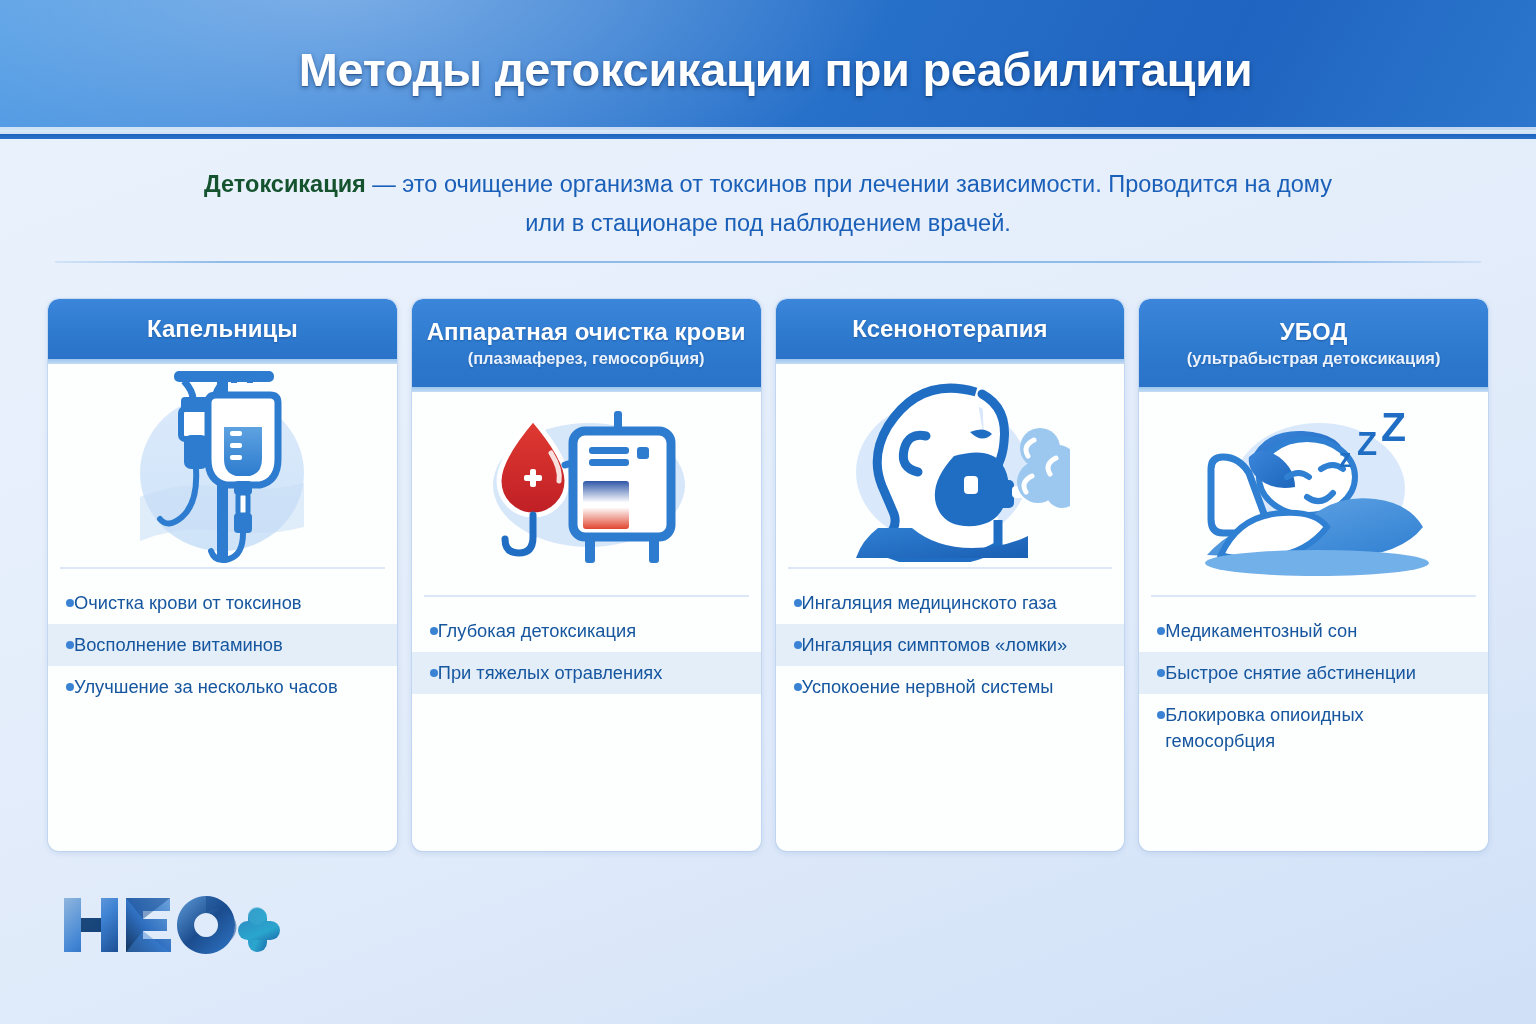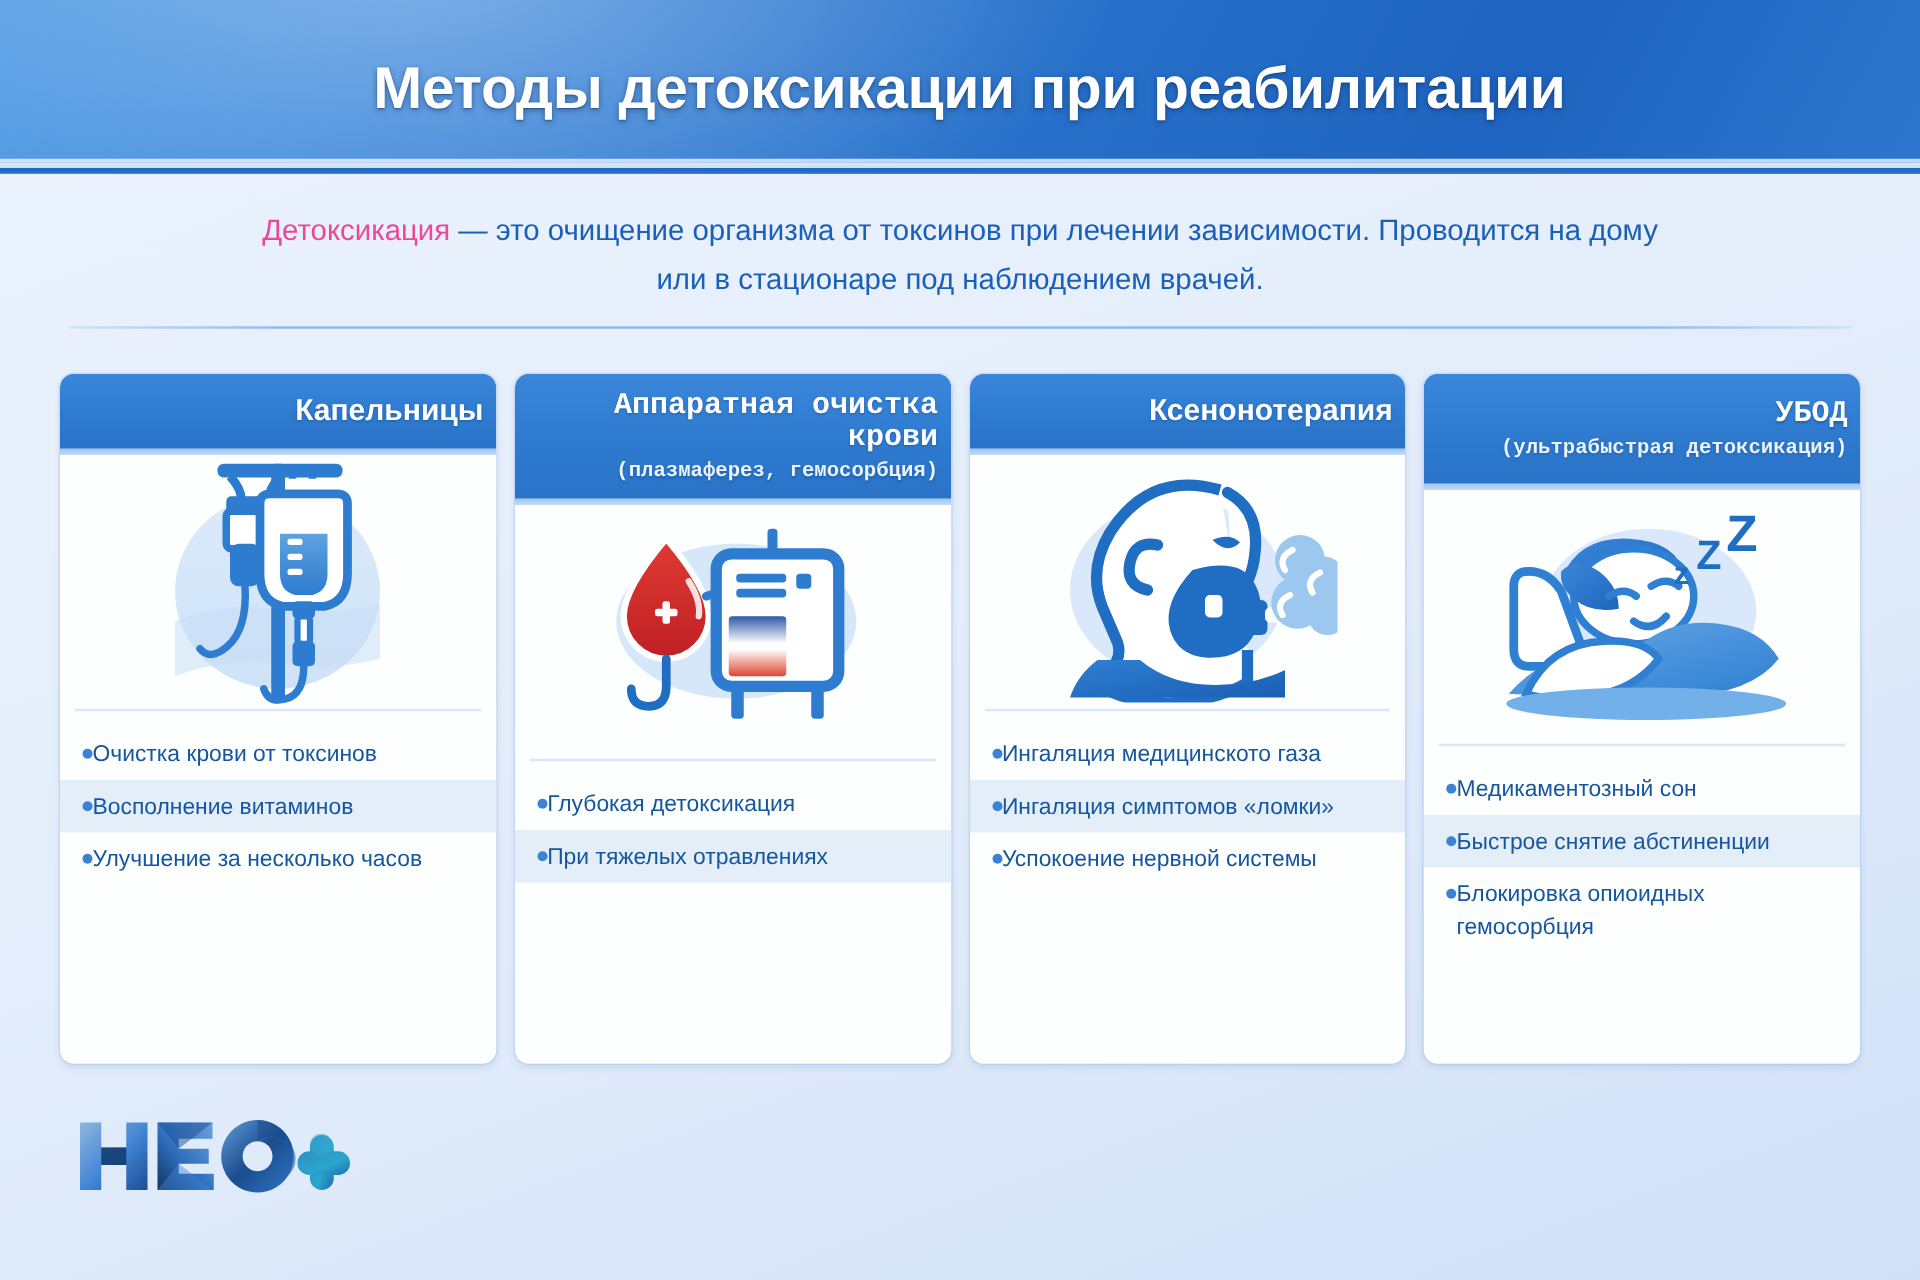--- a/index.html
+++ b/index.html
@@ -60,22 +60,22 @@
     left: 190px;
     top: 165px;
     width: 1156px;
     text-align: center;
     color: #1a5fb8;
     font-size: 23.5px;
     line-height: 39px;
     font-weight: 500;
   }
   .subtitle .lead {
-    font-weight: 400;
-    color: #ec4899;
+    font-weight: 700;
+    color: #14532d;
   }
   .subtitle-divider {
     position: absolute;
     left: 55px;
     top: 261px;
     width: 1426px;
     height: 2px;
     background: linear-gradient(90deg, rgba(146,188,233,0.25) 0%, #8fbbe8 12%, #8fbbe8 88%, rgba(146,188,233,0.25) 100%);
   }
 
@@ -96,35 +96,35 @@
     box-shadow: 0 2px 6px rgba(40,92,160,0.14), 0 0 0 1px rgba(188,214,243,0.55);
     display: flex;
     flex-direction: column;
     overflow: hidden;
     position: relative;
   }
   .card-header {
     background: linear-gradient(180deg, #3b86da 0%, #2e7bd0 52%, #2a73c8 100%);
     border-radius: 11px 11px 0 0;
     padding: 13px 10px 12px;
-    text-align: right;
+    text-align: center;
     min-height: 60px;
     display: flex;
     flex-direction: column;
     justify-content: center;
     position: relative;
   }
   .card-header::after {
     content: "";
     position: absolute;
     left: 0; right: 0; bottom: -5px;
     height: 5px;
     background: linear-gradient(180deg, #9dc6ec 0%, #c5dcf4 100%);
   }
-  .card-header.tall { min-height: 88px; font-family: Liberation Mono, monospace; }
+  .card-header.tall { min-height: 88px; }
   .card-title {
     color: #ffffff;
     font-size: 24px;
     font-weight: 700;
     line-height: 1.1;
     text-shadow: 0 1px 2px rgba(10,50,105,0.4);
   }
   .card-subtitle {
     color: #eaf3fd;
     font-size: 16.5px;

